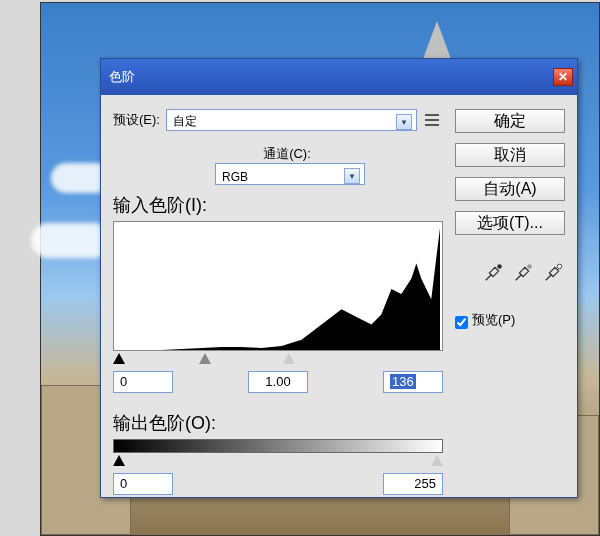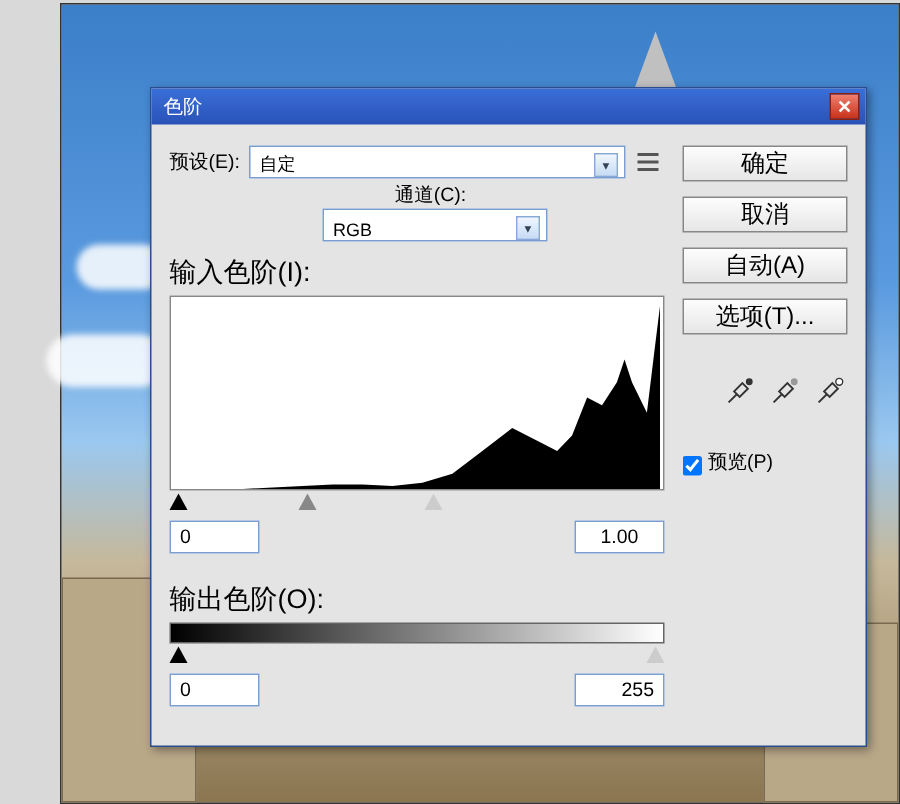--- a/index.html
+++ b/index.html
@@ -28,38 +28,38 @@
 
 .dialog {
   position: absolute;
   left: 100px; top: 58px;
   width: 478px; height: 440px;
   background: #e4e4e4;
   border: 1px solid #2b4d8f;
   box-shadow: 2px 2px 6px rgba(0,0,0,0.4);
 }
 .titlebar {
-  height: 24px;
+  height: 36px;
   background: linear-gradient(to bottom, #3a6fd8, #2952b8);
   display: flex; align-items: center; justify-content: space-between;
   padding: 0 4px 0 8px; color: #fff; font-size: 13px;
 }
 .close-btn {
   width: 20px; height: 18px;
   background: linear-gradient(to bottom, #f08070, #c83018);
   border: 1px solid #8b2010;
   display: flex; align-items: center; justify-content: center;
   color: #fff; font-size: 12px; font-weight: bold;
   cursor: pointer;
 }
 .body { padding: 14px 12px; display: flex; }
 .left-col { flex: 1; }
 .right-col { width: 110px; margin-left: 10px; display: flex; flex-direction: column; gap: 10px; }
 
-.row { display: flex; align-items: center; margin-bottom: 2px; }
+.row { display: flex; align-items: center; margin-bottom: 14px; }
 .label { font-size: 13px; margin-right: 6px; }
 .select {
   flex: 1; height: 22px;
   border: 1px solid #7a9ed0;
   background: #fff;
   display: flex; align-items: flex-end; justify-content: space-between;
   padding: 0 4px 0 6px; font-size: 12px;
   cursor: pointer;
 }
 .select .arrow {
@@ -189,20 +189,21 @@
         </div>
       </div>
       <div class="slider-track">
         <div class="slider-handle sh-black" style="left:0px"></div>
         <div class="slider-handle sh-gray" style="left:86px"></div>
         <div class="slider-handle sh-white" style="left:170px"></div>
       </div>
       <div class="input-nums">
         <div class="numfield"><span>0</span></div>
         <div class="numfield mid"><span>1.00</span></div>
+        <div class="numfield focused"><span>136</span></div>
       </div>
 
       <div class="output-section">
         <div class="input-label">输出色阶(O):</div>
         <div class="output-gradient"></div>
         <div class="slider-track">
           <div class="slider-handle sh-black" style="left:0px"></div>
           <div class="slider-handle sh-white" style="left:318px"></div>
         </div>
         <div class="input-nums">

